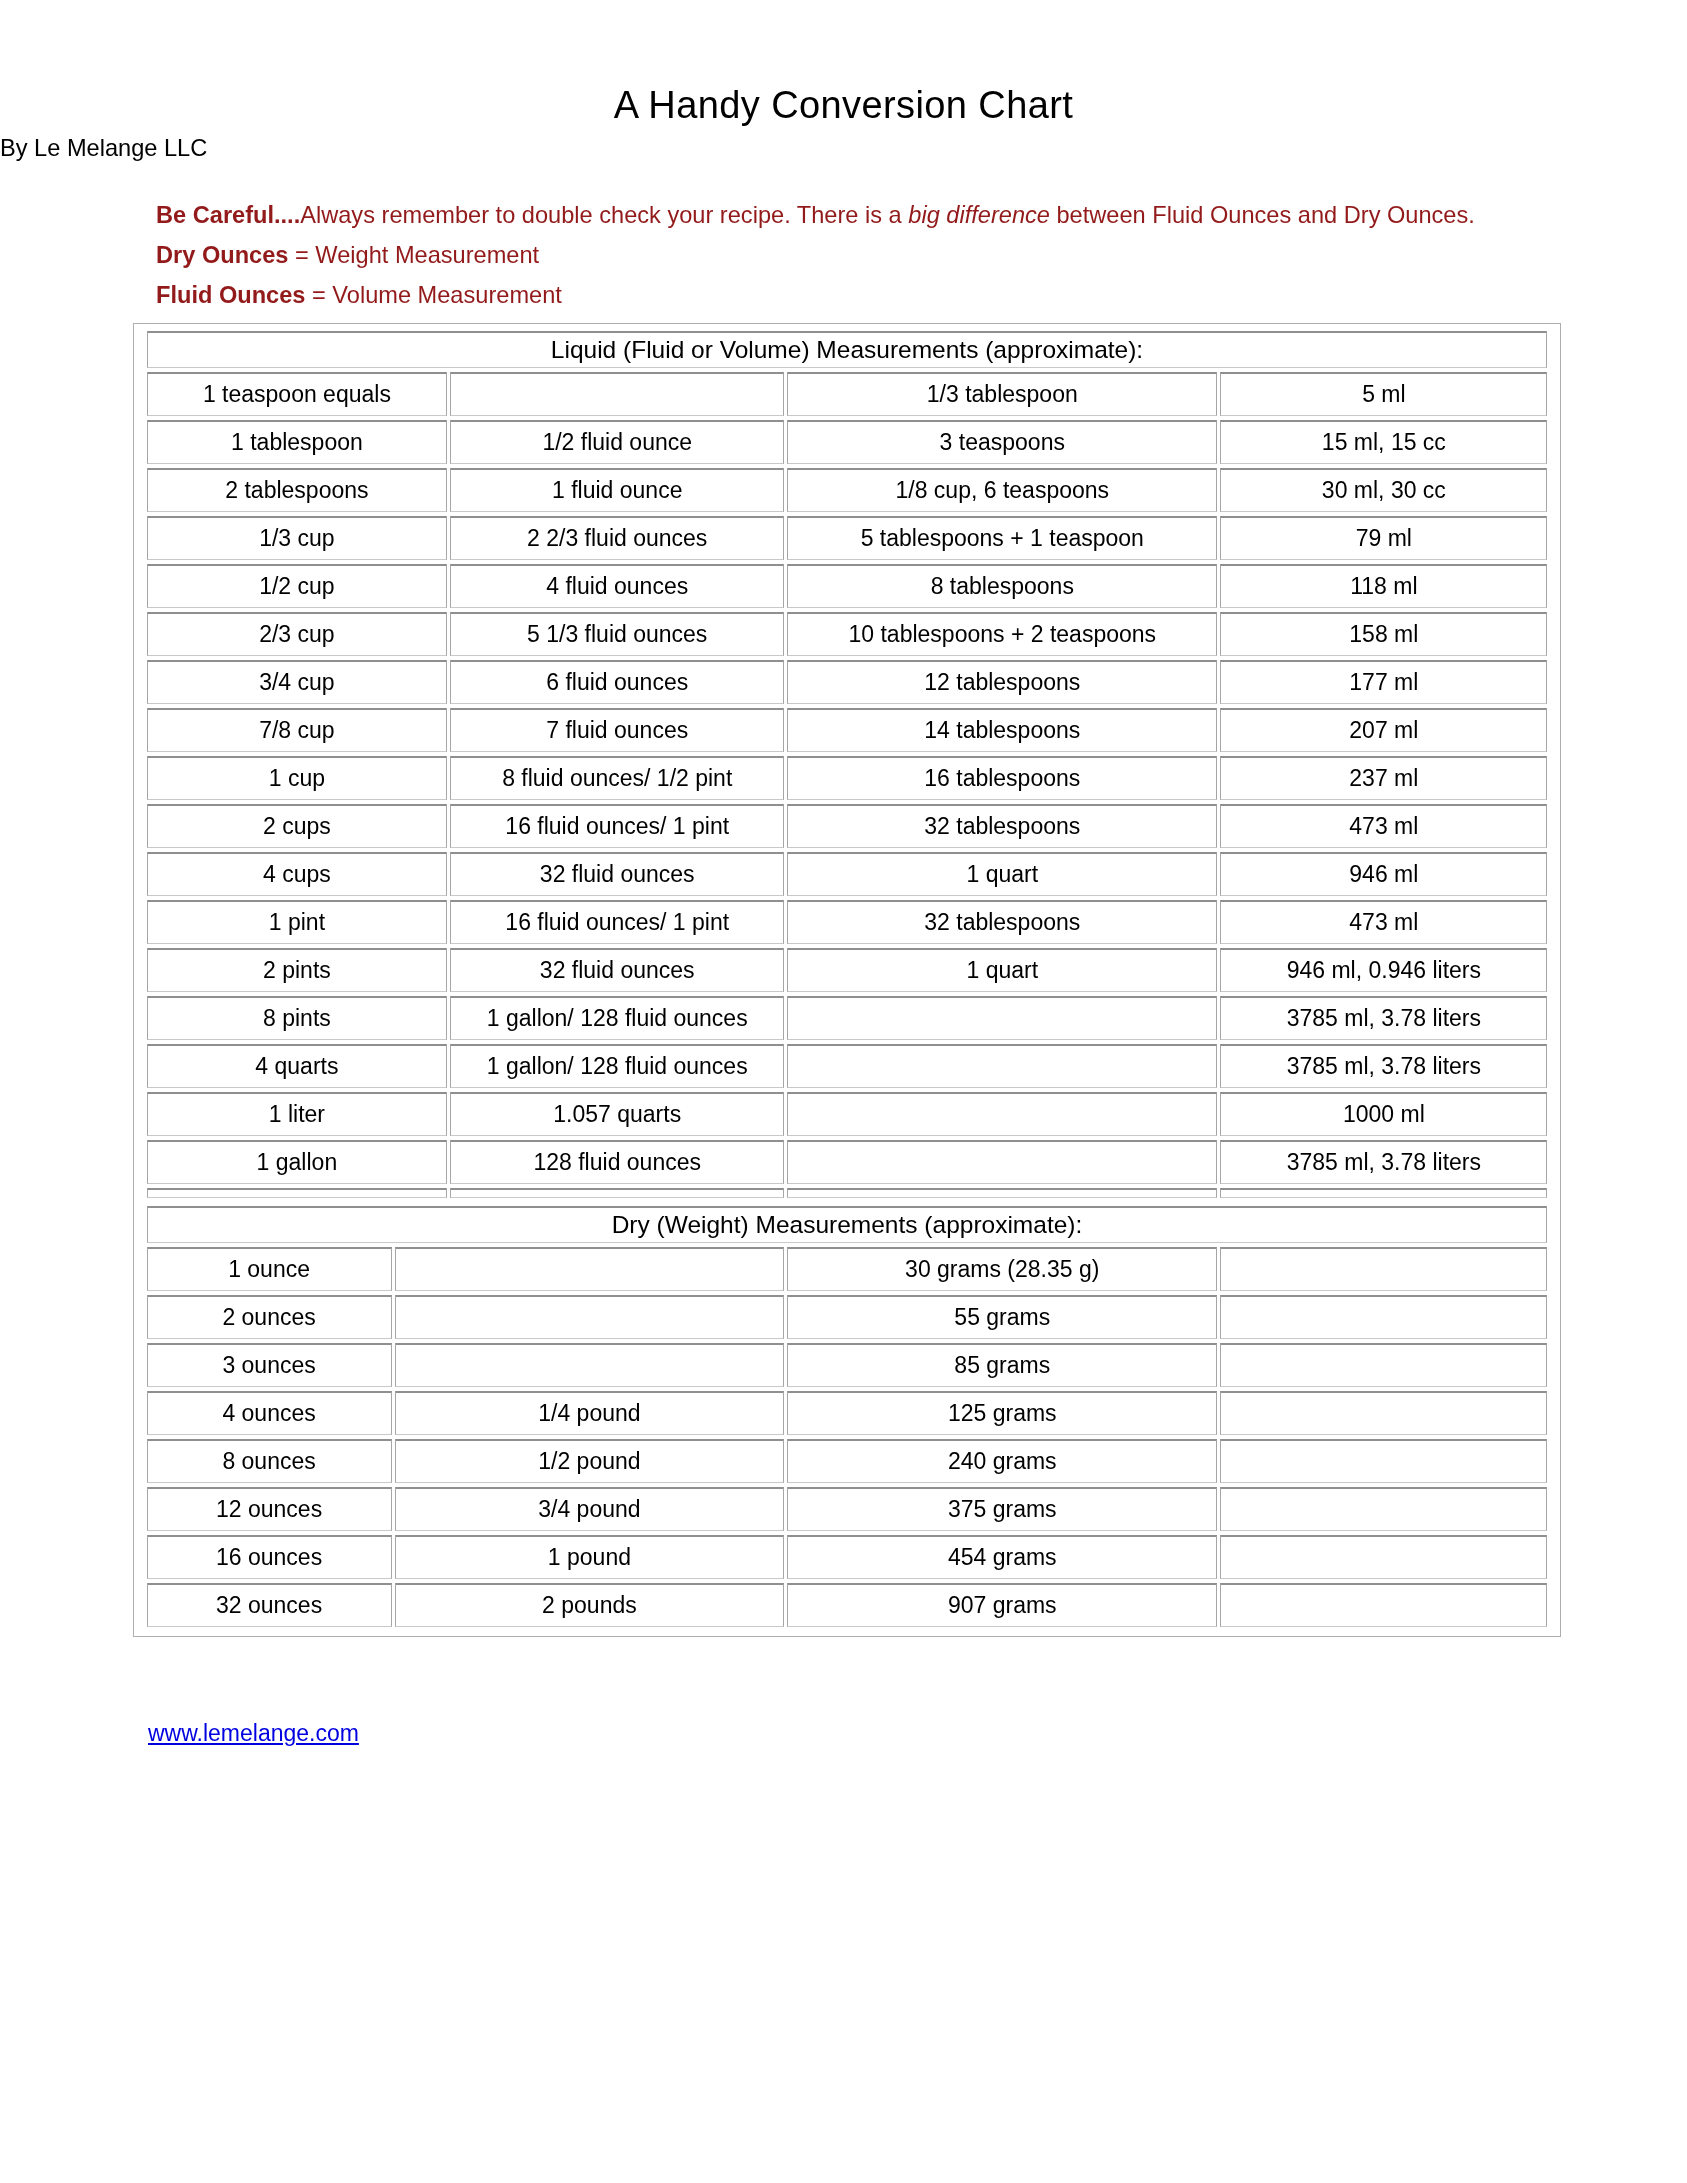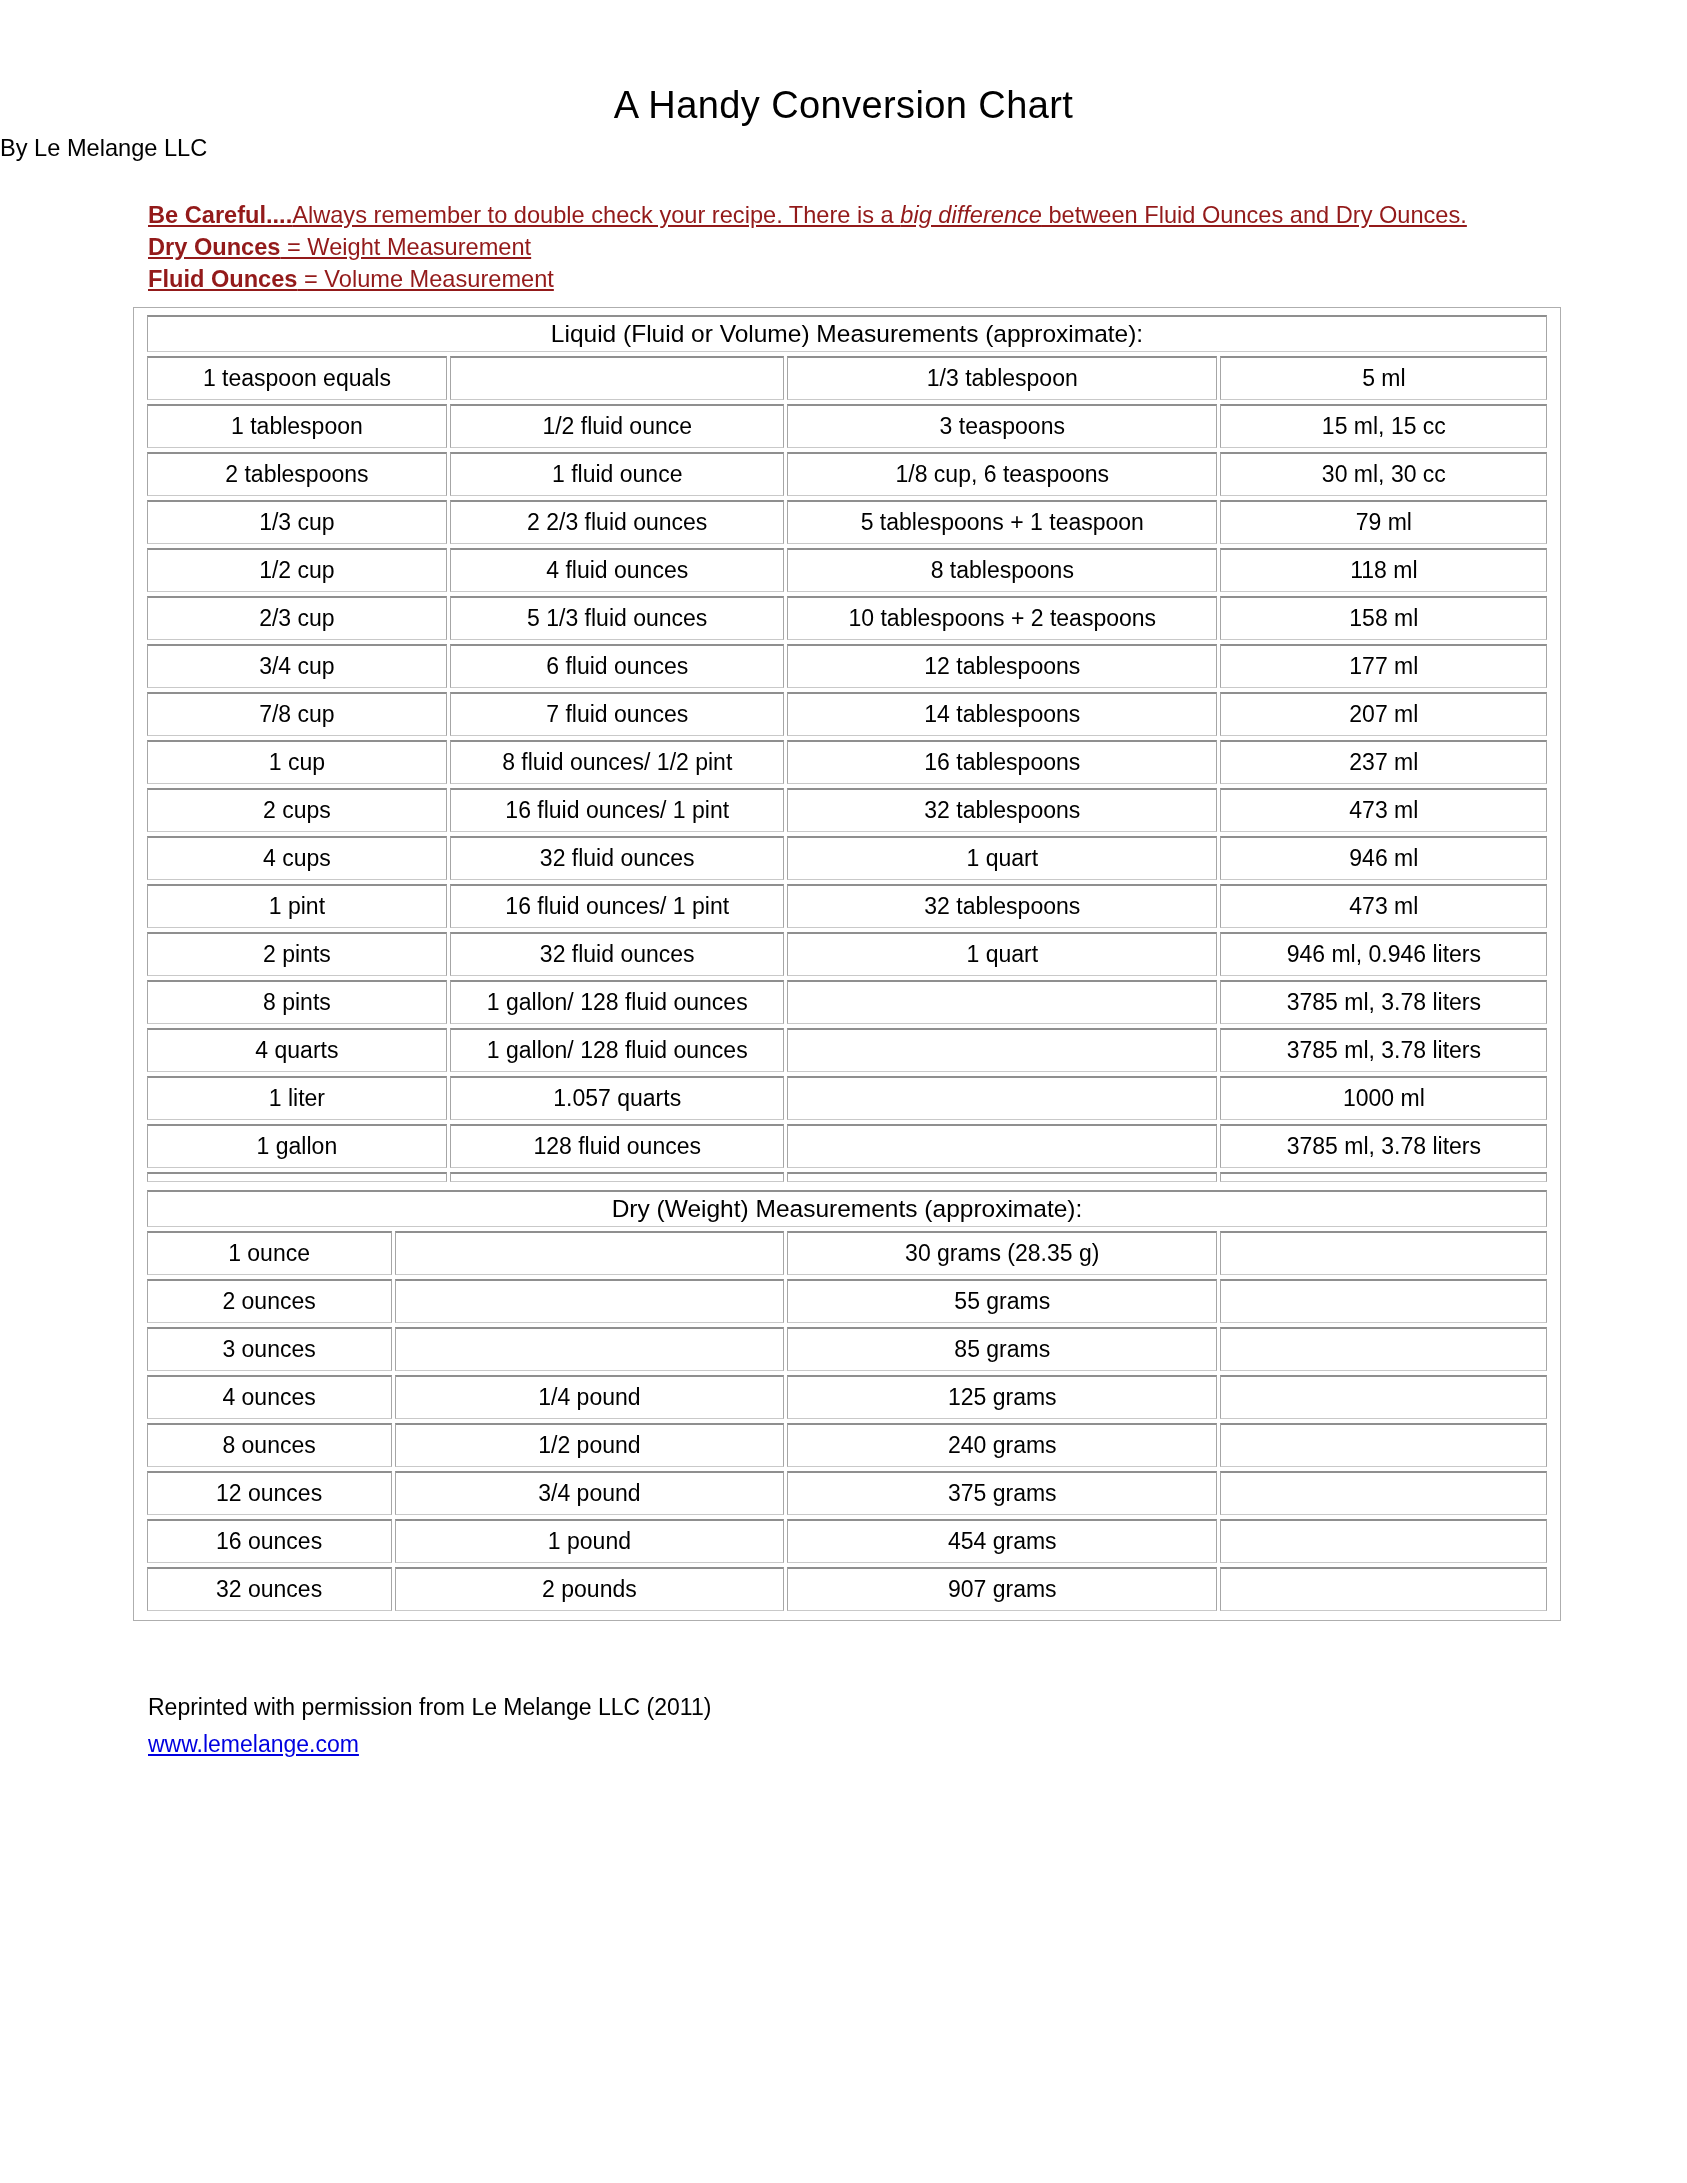--- a/index.html
+++ b/index.html
@@ -19,21 +19,21 @@
   .subtitle {
     margin-top: 7.9px; text-align: left;
     font-size: 23.6px; font-weight: 400;
   }
 
   .warning {
     margin: 37px 114px 0 148px;
     color: var(--accent-red, #931a1a);
     font-size: 23.6px; line-height: 32px; font-weight: 400;
   }
-  .warn-line { margin: 0; text-decoration: underline; }
+  .warn-line { margin: 8px; }
   .warn-line strong { font-weight: 700; }
   .warn-line em { font-style: italic; }
 
   .table-wrap {
     margin: 12.2px 126px 0 133px;
     border: 1.7px solid #aeaeae;
     padding: 2.6px 9.6px 4.4px 9.6px;
     background: #ffffff;
   }
   table.conv {
@@ -268,18 +268,17 @@
             <td>2 pounds</td>
             <td>907 grams</td>
             <td></td>
           </tr>
         </tbody>
     </table>
 
   </div>
 
   <div class="footer">
-    <p class="credit">Reprinted with permission from Le Melange LLC (2011)</p>
     <a class="link" href="#">www.lemelange.com</a>
   </div>
 
 </div>
 
 
 </body></html>

